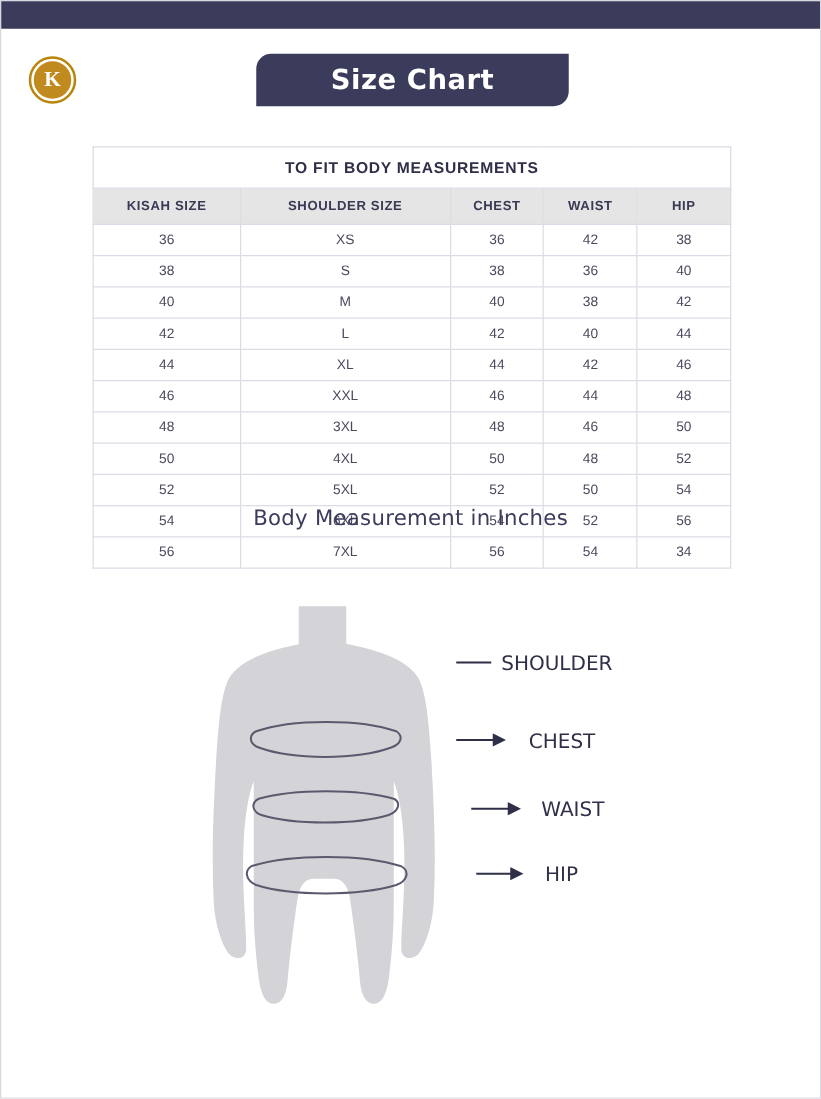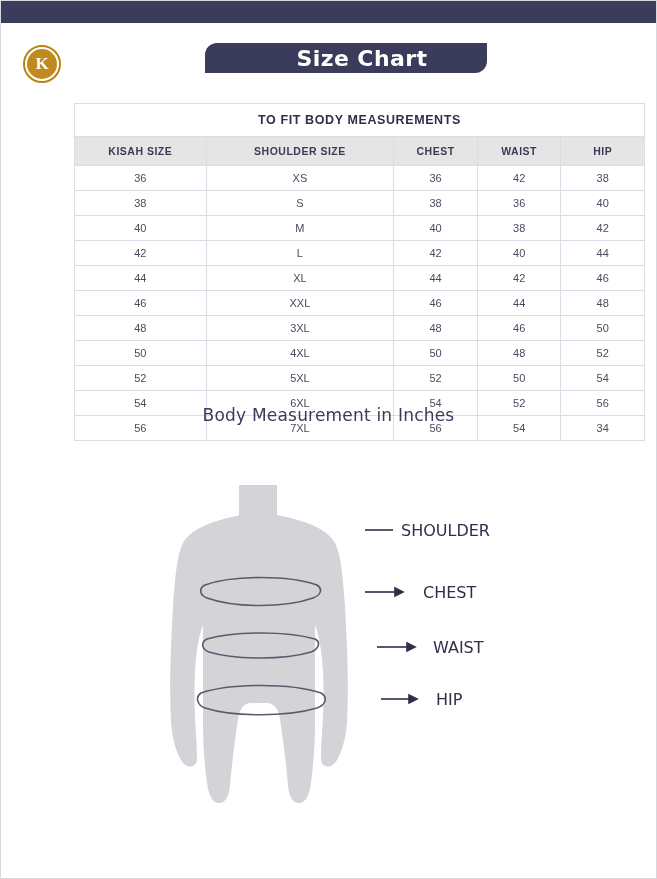--- a/index.html
+++ b/index.html
@@ -58,41 +58,40 @@
     align-items: center;
     justify-content: center;
     font-family: "Liberation Serif", serif;
   }
   
   .ribbon {
     position: absolute;
     top: 42px;
     left: 204px;
     width: 250px;
-    height: 30px;
+    height: 42px;
     background: #3b3b5c;
     border-radius: 12px 0 12px 0;
     display: flex;
     align-items: center;
     justify-content: center;
-    padding-left: 32px;
   }
   .ribbon-label {
     color: #ffffff;
     font-size: 22px;
     font-weight: bold;
     letter-spacing: 0.4px;
     font-family: "DejaVu Sans", sans-serif;
   }
   
   .table-wrap {
     position: absolute;
-    top: 102px;
+    top: 116px;
     left: 73px;
-    width: 571px;
+    width: 511px;
   }
   table.size-table {
     width: 100%;
     border-collapse: collapse;
     font-size: 11px;
   }
   table.size-table th,
   table.size-table td {
     border: 1px solid #dcdce6;
     text-align: center;

